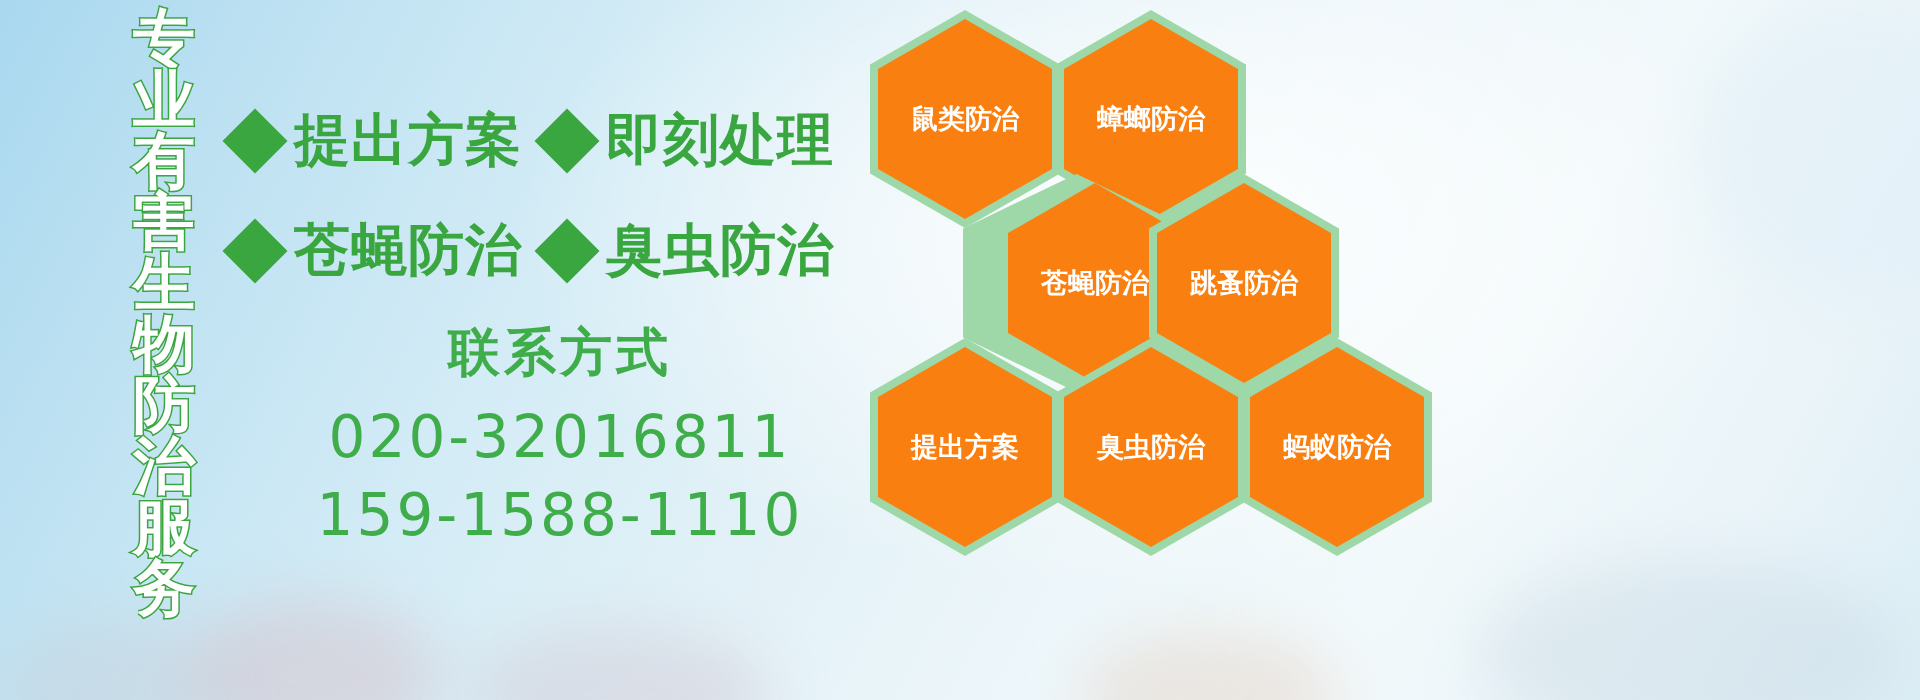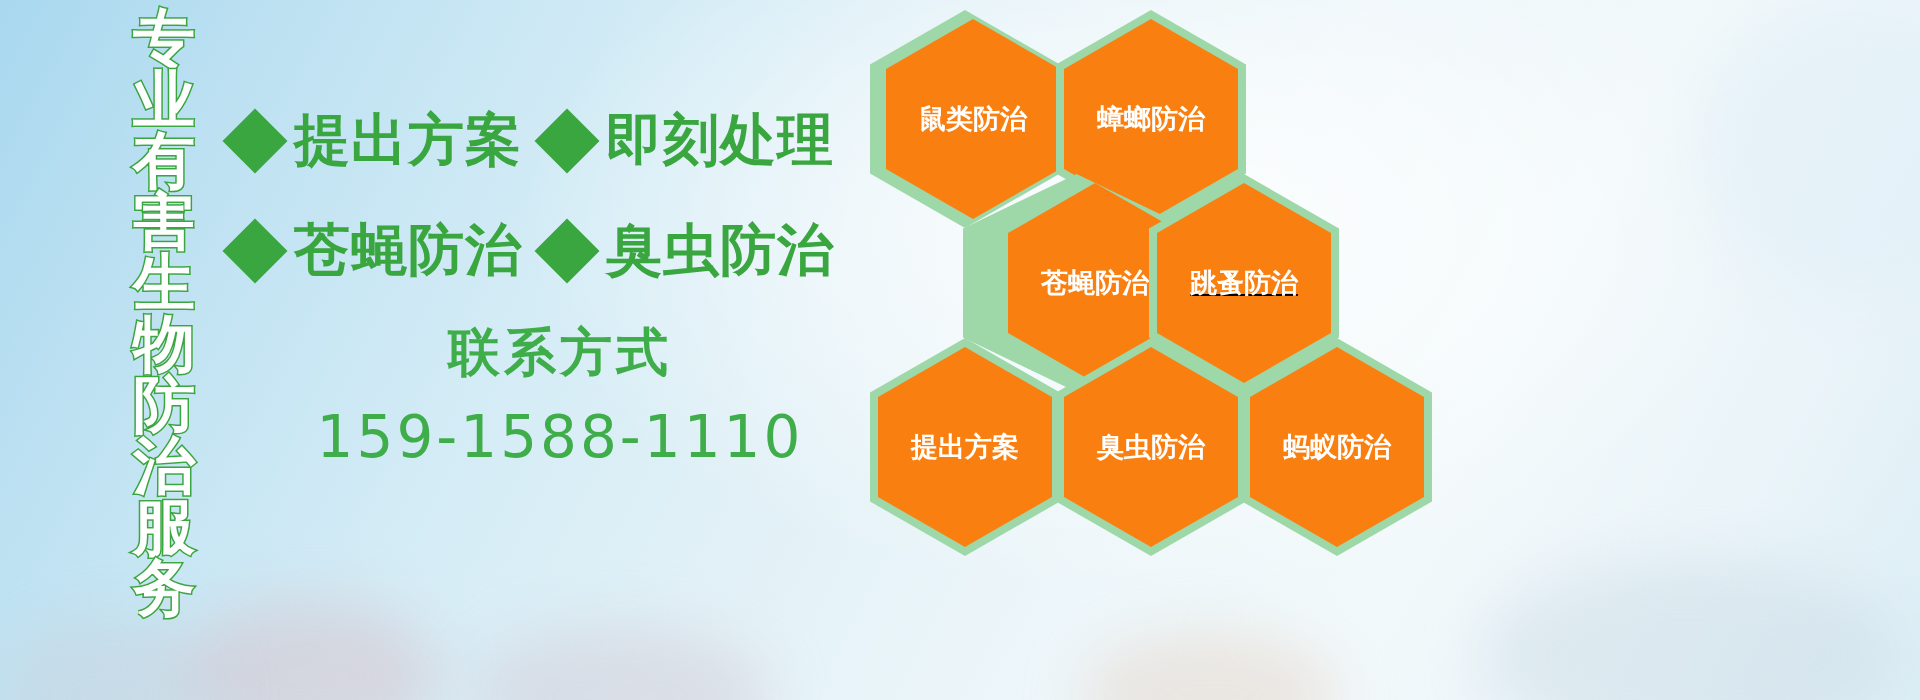--- a/index.html
+++ b/index.html
@@ -146,26 +146,26 @@
   }
   .hex-label {
     font-size: 27px;
     font-weight: 700;
     color: #ffffff;
     letter-spacing: 0px;
     white-space: nowrap;
     font-family: "DejaVu Sans", "Liberation Sans", sans-serif;
   }
   
-  .hex.r1c1 { left: 10px;  top: 10px; justify-content: flex-end; }
+  .hex.r1c1 { left: 10px;  top: 10px; }
   .hex.r1c2 { left: 196px; top: 10px; }
   .hex.r1c3 { left: 382px; top: 10px; }
   
   .hex.r2c1 { left: 103px; top: 174px; padding-left: 37px; }
-  .hex.r2c2 { left: 289px; top: 174px; text-decoration: underline; }
+  .hex.r2c2 { left: 289px; top: 174px; }
   
   .hex.r3c1 { left: 10px;  top: 338px; }
   .hex.r3c2 { left: 196px; top: 338px; }
   .hex.r3c3 { left: 382px; top: 338px; }
 </style>
 </head>
 <body>
 
 <div id="banner">
 
@@ -207,20 +207,21 @@
       </div>
       <div class="feature-item">
         <span class="diamond-icon"></span>
         <span class="feature-label">臭虫防治</span>
       </div>
     </div>
   </div>
 
   <div id="contact">
     <div id="contact-title">联系方式</div>
+    <div class="contact-phone">020-32016811</div>
     <div class="contact-phone">159-1588-1110</div>
   </div>
 
   <div id="hex-cluster">
 
     <div class="hex r1c1">
       <div class="hex-inner">
         <span class="hex-label">鼠类防治</span>
       </div>
     </div>

